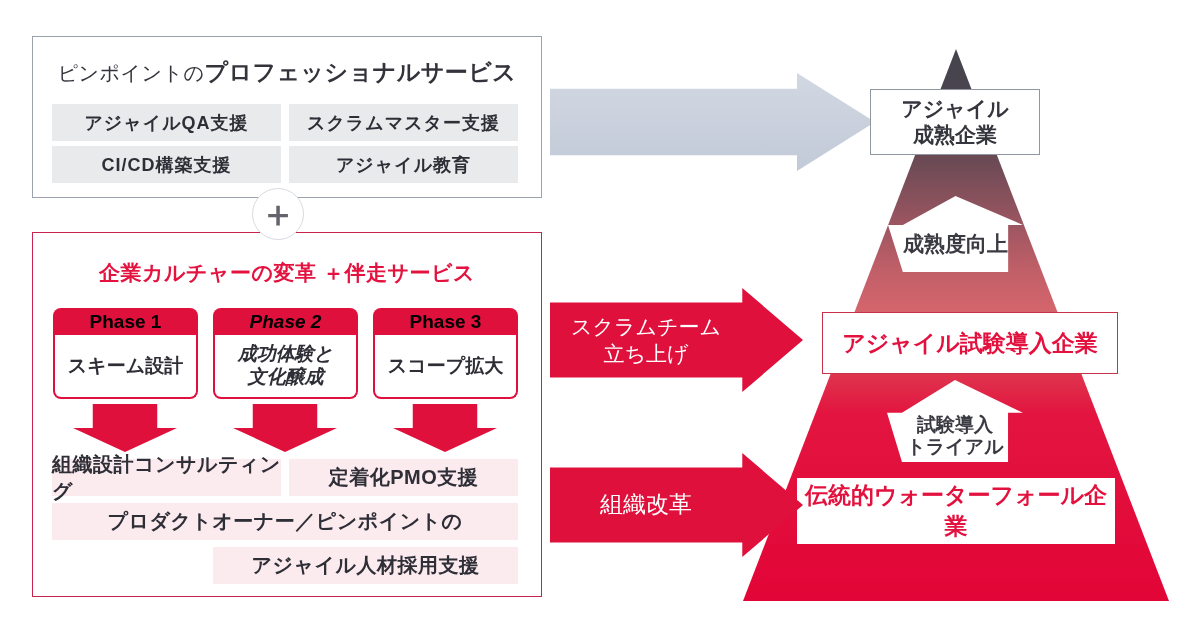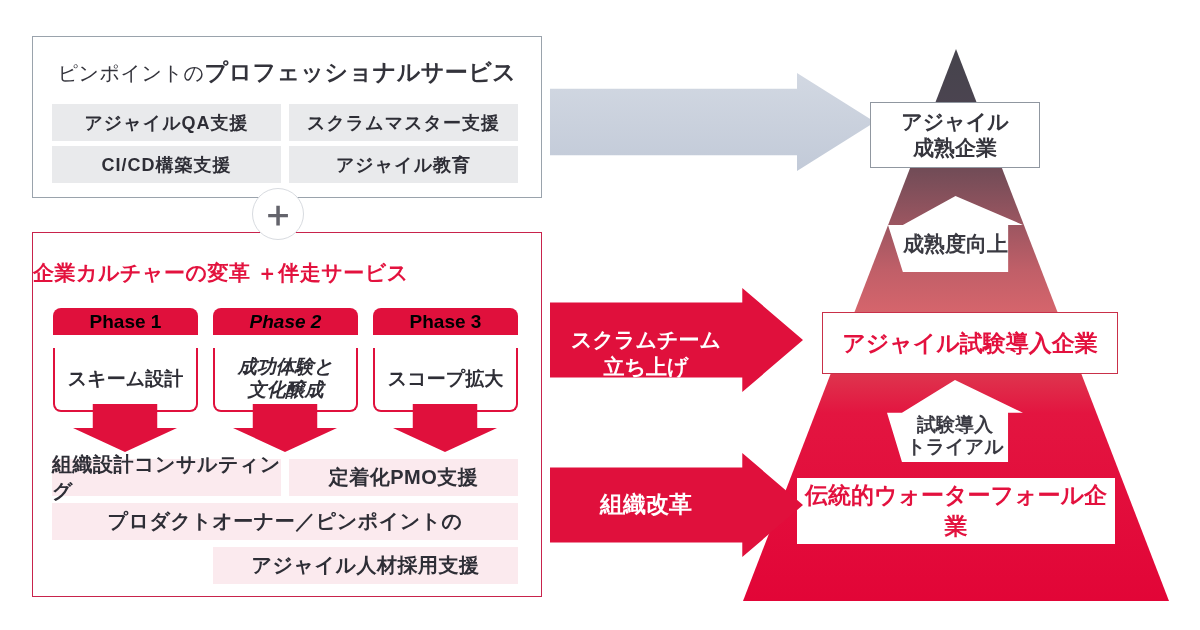--- a/index.html
+++ b/index.html
@@ -1,21 +1,21 @@
 <!DOCTYPE html>
 <html><head>
 <meta charset="utf-8">
 <style>
   * { margin:0; padding:0; box-sizing:border-box; }
   body { background:#fff; }
   .canvas {
     position:relative; width:1200px; height:630px; background:#ffffff;
     font-family:"Liberation Sans","DejaVu Sans",sans-serif; overflow:hidden;
   }
-  .preline { white-space:pre-line;margin-top:13px; }
+  .preline { white-space:pre-line; }
 
   
   .panel-top {
     position:absolute; left:32px; top:36px; width:510px; height:162px;
     background:#fff; border:1px solid #9aa3ac;
   }
   .panel-top-title {
     position:absolute; left:0; top:20px; width:100%;
     text-align:center; color:#33333b; font-size:22px; letter-spacing:.5px;
   }
@@ -34,21 +34,21 @@
     display:flex; align-items:center; justify-content:center;
     color:#64646c; font-size:36px; font-weight:700; z-index:5; line-height:1;
   }
 
   
   .panel-bottom {
     position:absolute; left:32px; top:232px; width:510px; height:365px;
     background:#fff; border:1.5px solid #c8234c;
   }
   .panel-bottom-title {
-    position:absolute; left:0; top:26px; width:100%; text-align:left;
+    position:absolute; left:0; top:26px; width:100%; text-align:center;
     color:#e3123e; font-size:21px; font-weight:700; letter-spacing:.5px;
   }
   .phase-card { position:absolute; width:145px; top:75px; }
   .phase-card .ph-head {
     height:27px; background:#e0103c; border-radius:8px 8px 0 0;
     display:flex; align-items:center; justify-content:center;
     color:#000000; font-size:19px; font-weight:700;
   }
   .phase-card .ph-body {
     height:64px; background:#fff; border:2px solid #e0103c; border-top:none;
@@ -73,21 +73,21 @@
     clip-path:polygon(0 16%, 76% 16%, 76% 0, 100% 50%, 76% 100%, 76% 84%, 0 84%);
   }
   .arrow-red {
     position:absolute; left:550px; width:253px; height:104px; background:#e0103c;
     clip-path:polygon(0 14%, 76% 14%, 76% 0, 100% 50%, 76% 100%, 76% 86%, 0 86%);
     z-index:3;
   }
   .arrow-red .arrow-label {
     position:absolute; left:0; top:0; width:192px; height:100%;
     display:flex; align-items:center; justify-content:center; text-align:center;
-    color:#fff; font-weight:700; line-height:1.3;
+    color:#fff; font-weight:400; line-height:1.3;
   }
   .arrow-scrum { top:288px; }
   .arrow-scrum .arrow-label { font-size:21px; }
   .arrow-org { top:453px; }
   .arrow-org .arrow-label { font-size:23px; }
 
   
   .pyramid {
     position:absolute; left:743px; top:49px; width:426px; height:552px;
     clip-path:polygon(50% 0, 100% 100%, 0 100%);

